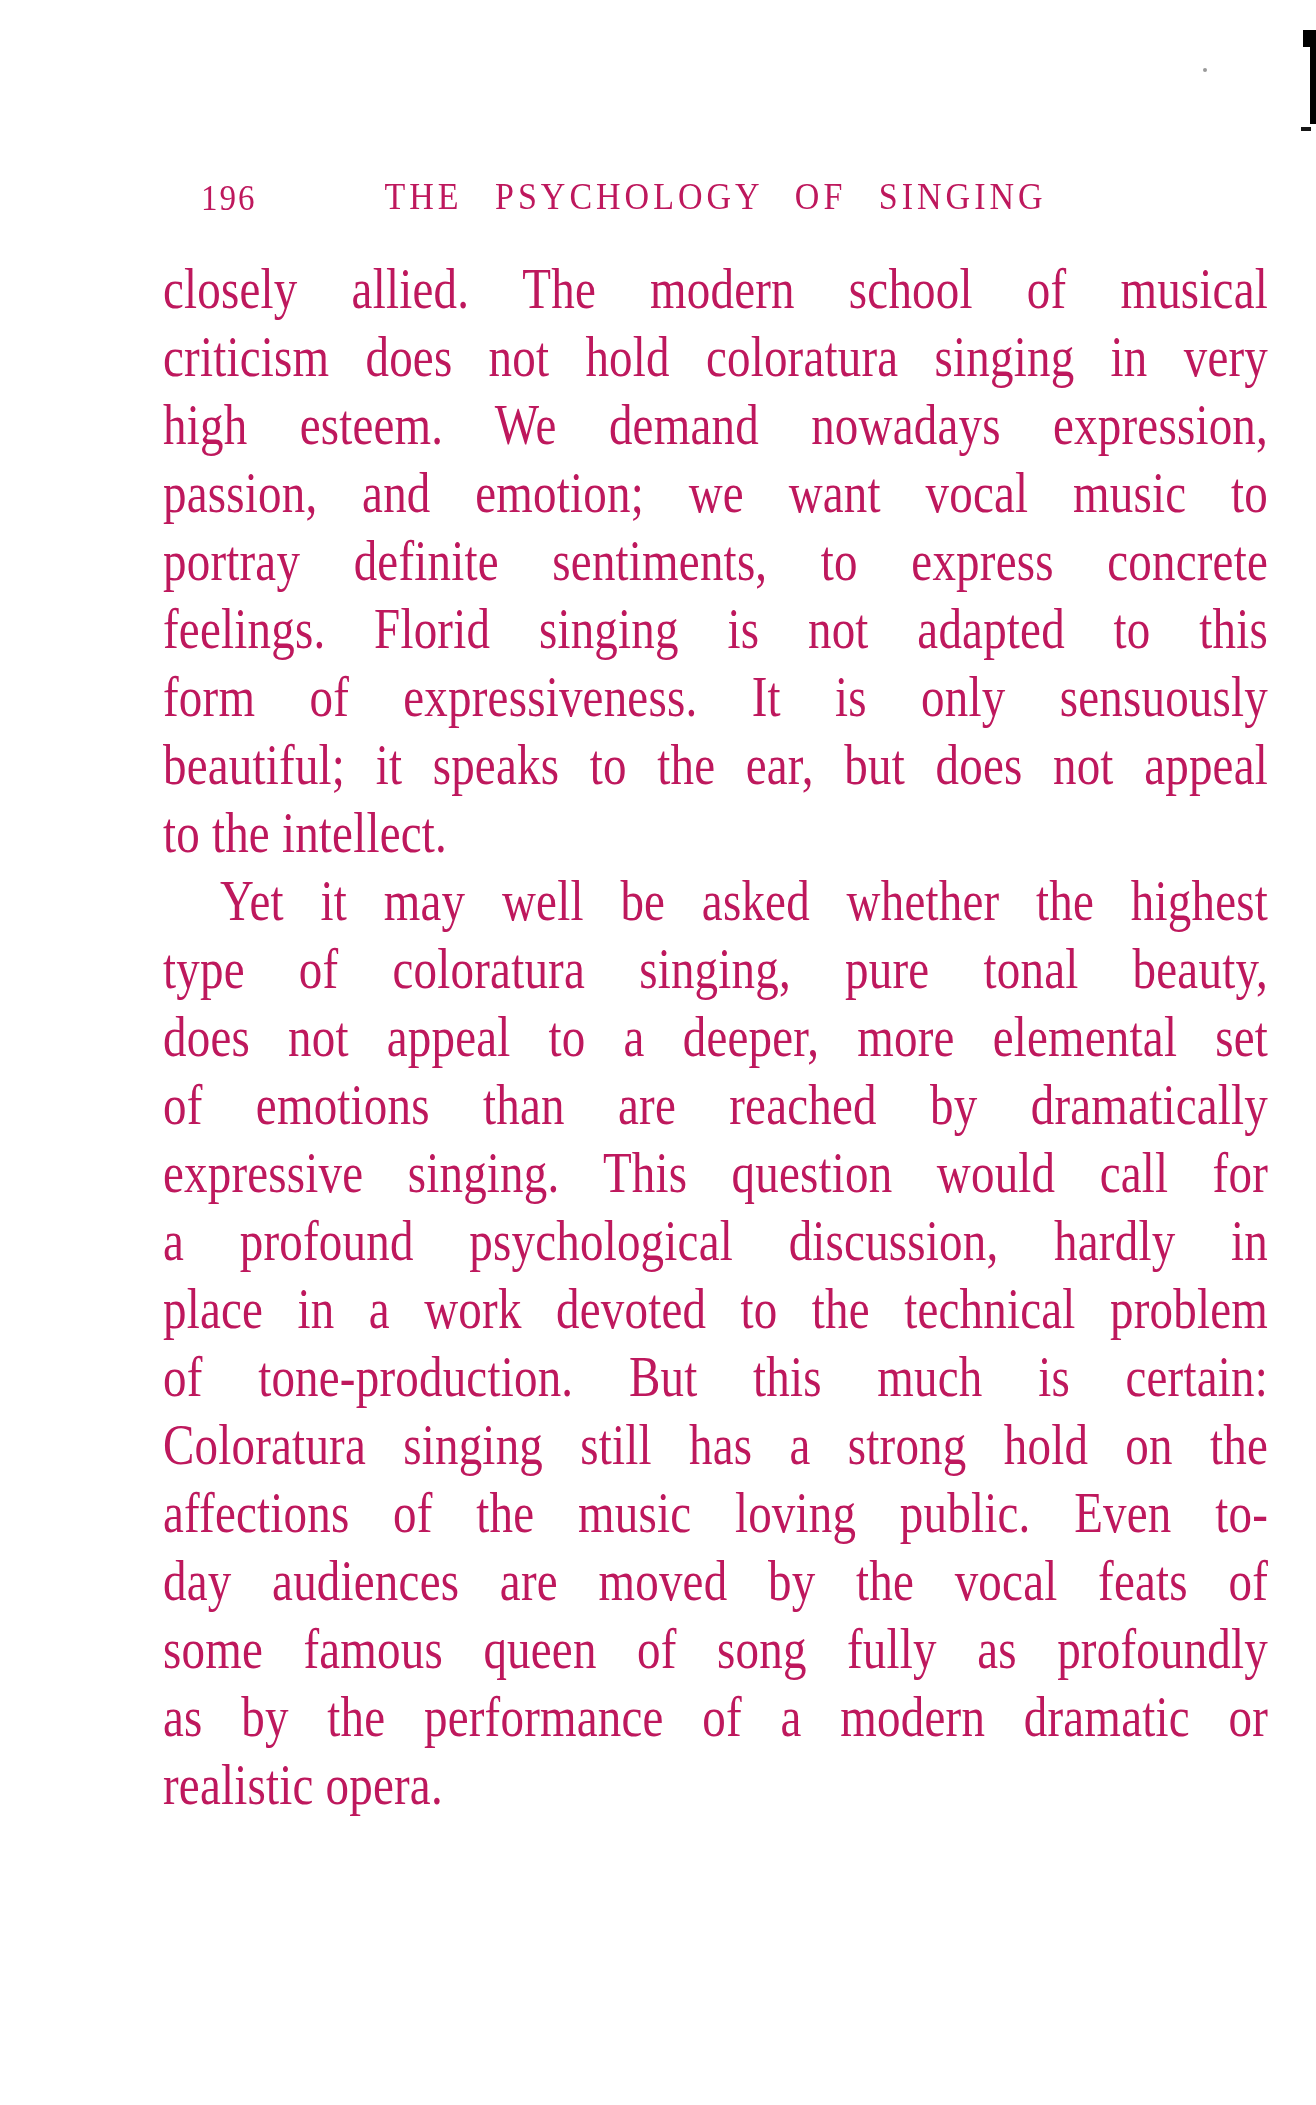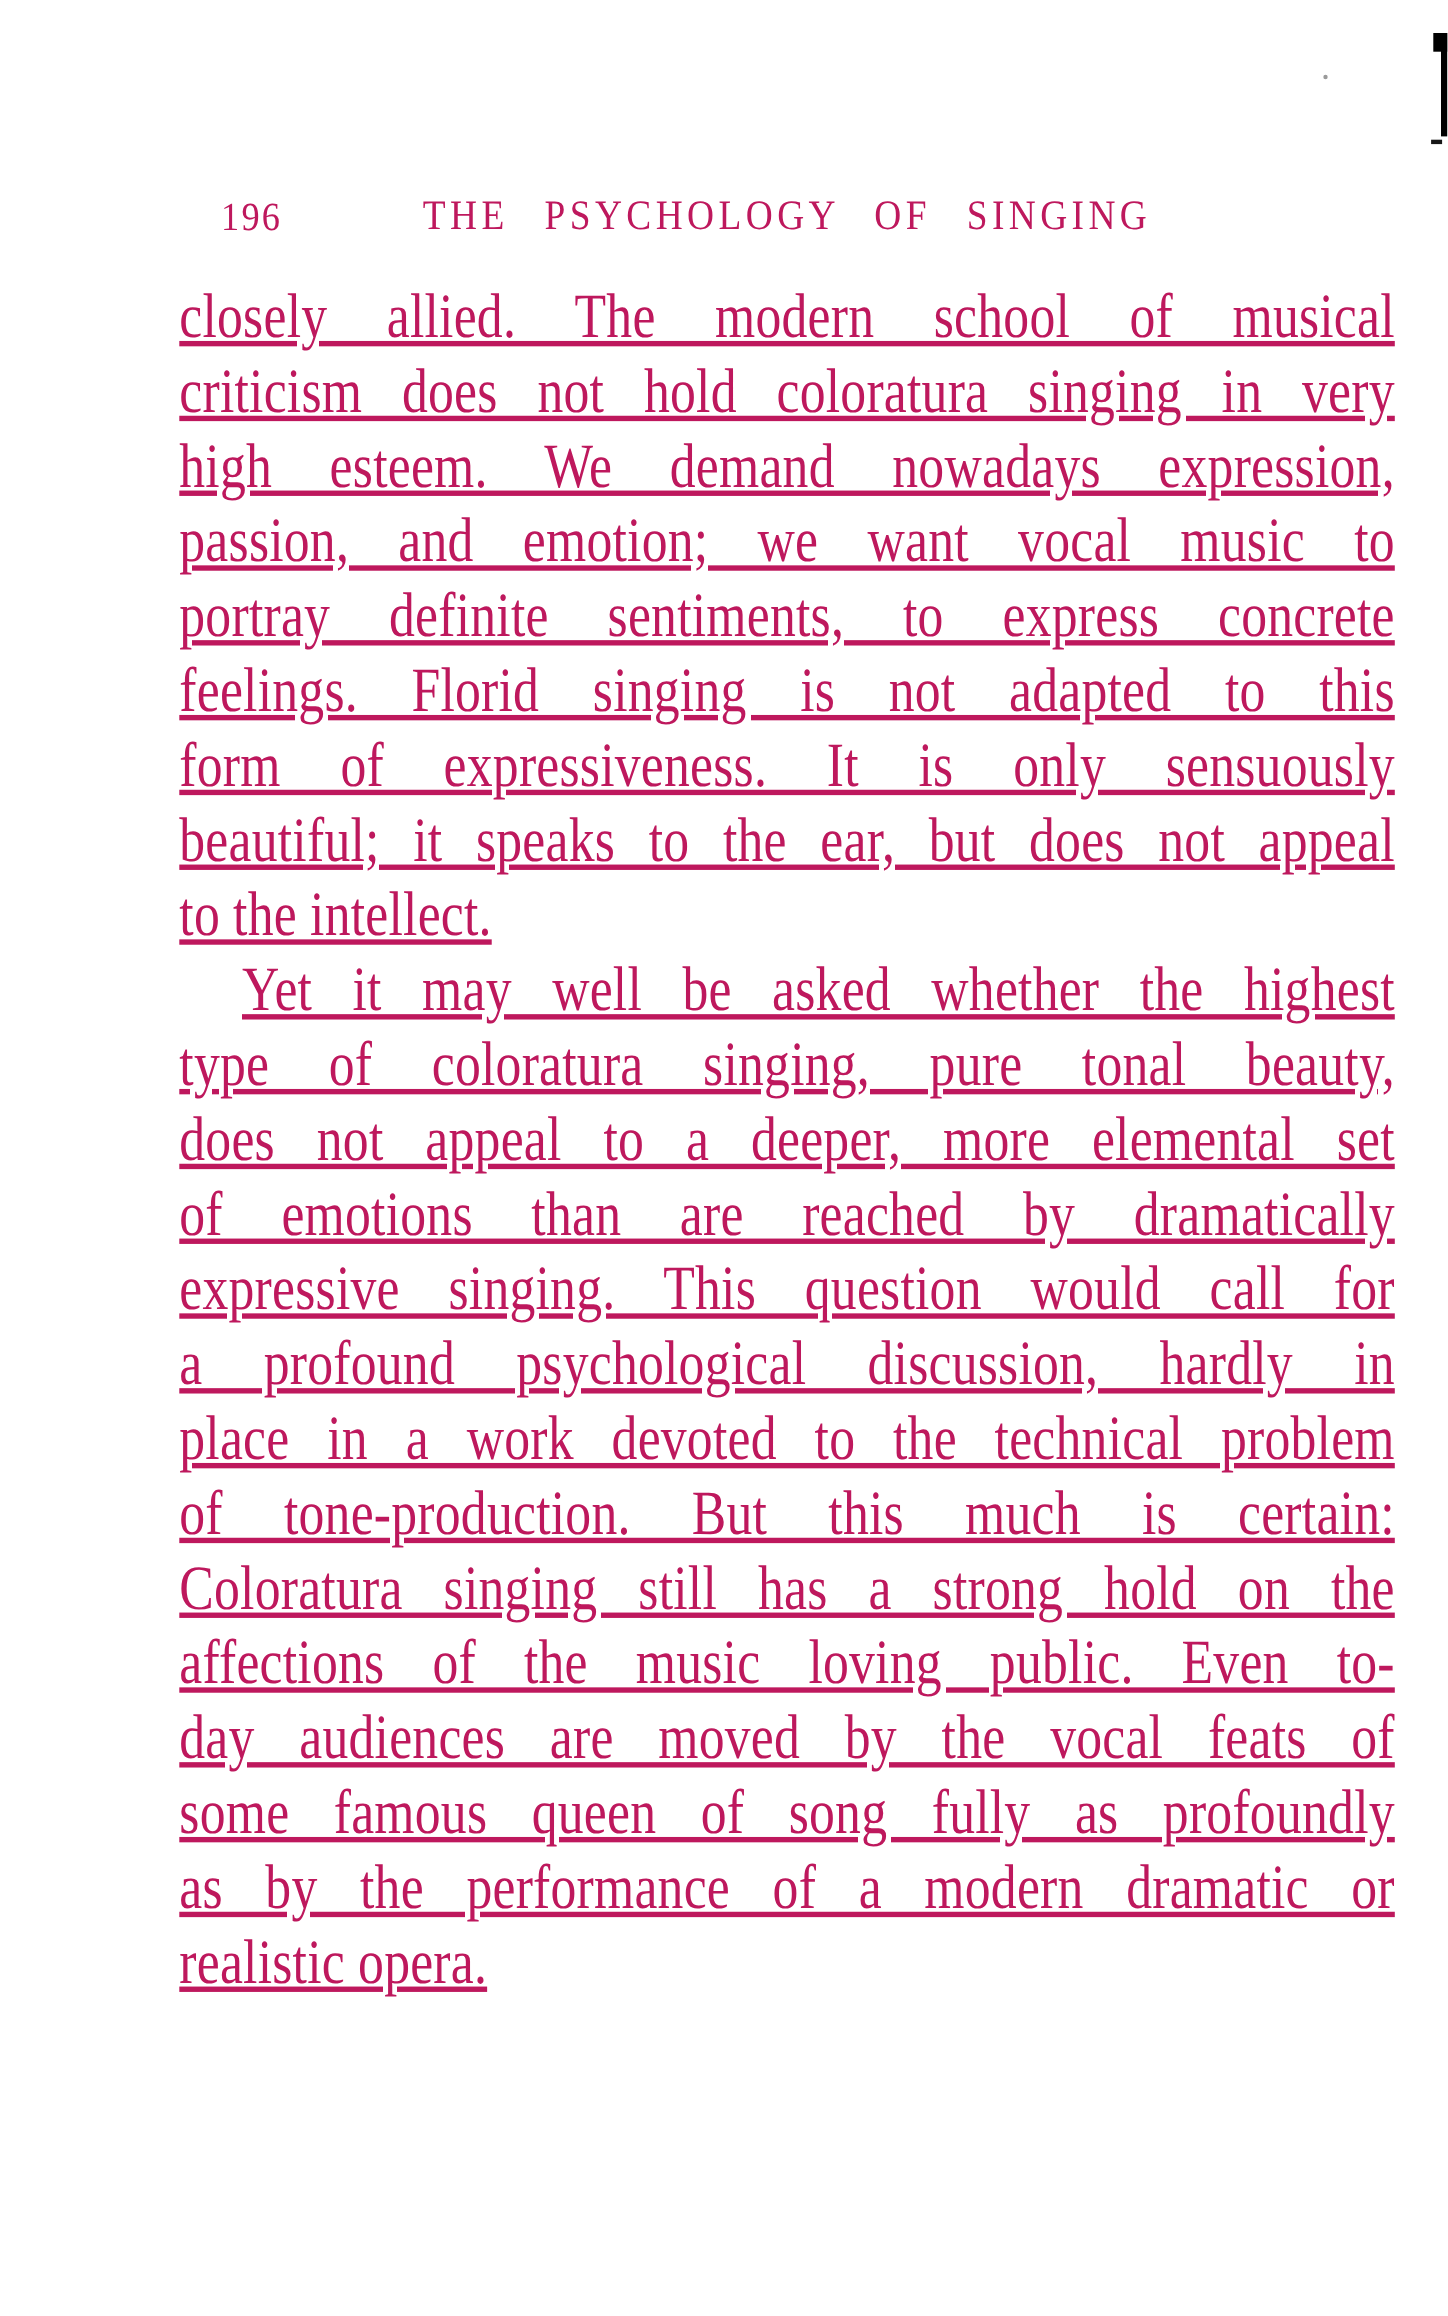--- a/index.html
+++ b/index.html
@@ -39,21 +39,20 @@
     letter-spacing: 2px;
     transform: scaleY(1.1);
     transform-origin: 0 50%;
   }
   .text-block {
     position: absolute;
     left: 163px;
     top: 224px;
     width: 1105px;
     font-size: 47px;
-    text-decoration: underline;
   }
   .line {
     height: 68px;
     line-height: 68px;
     text-align: justify;
     text-align-last: justify;
     transform: scaleY(1.22);
     transform-origin: 50% 50%;
     letter-spacing: 0.2px;
   }

